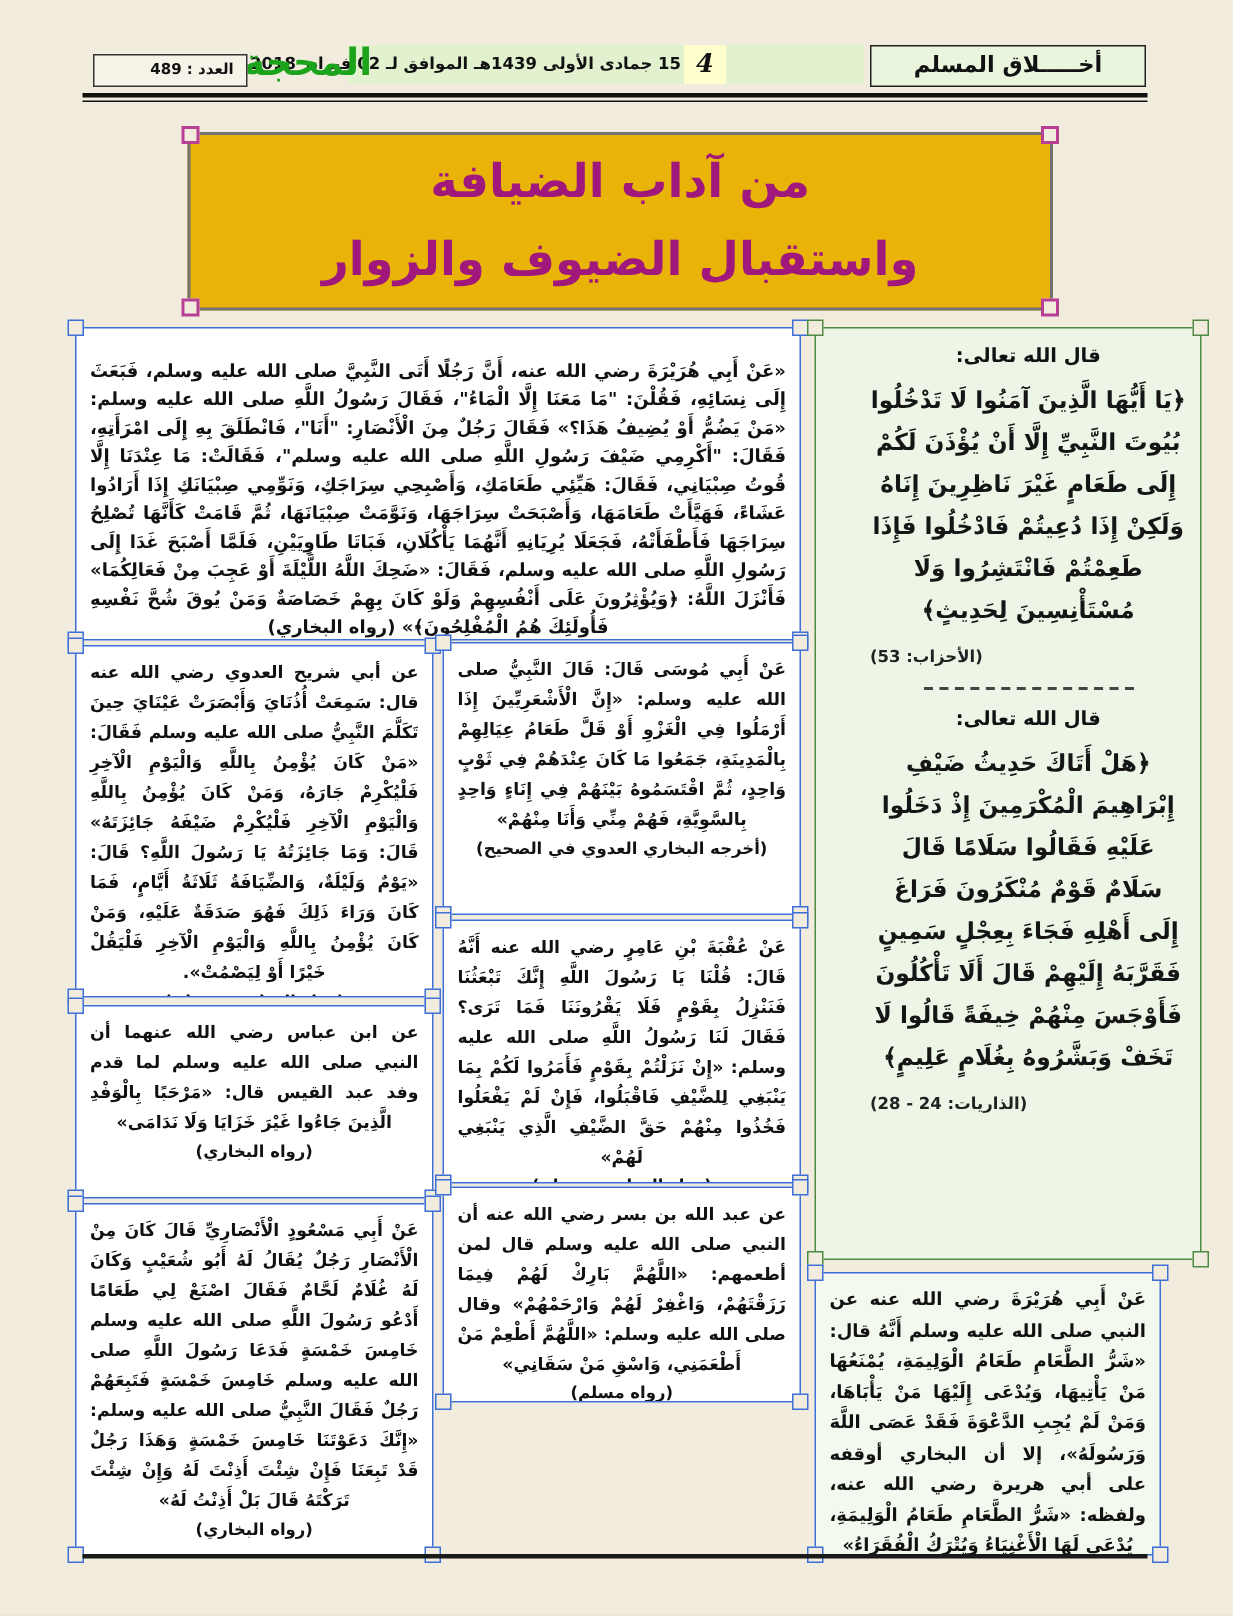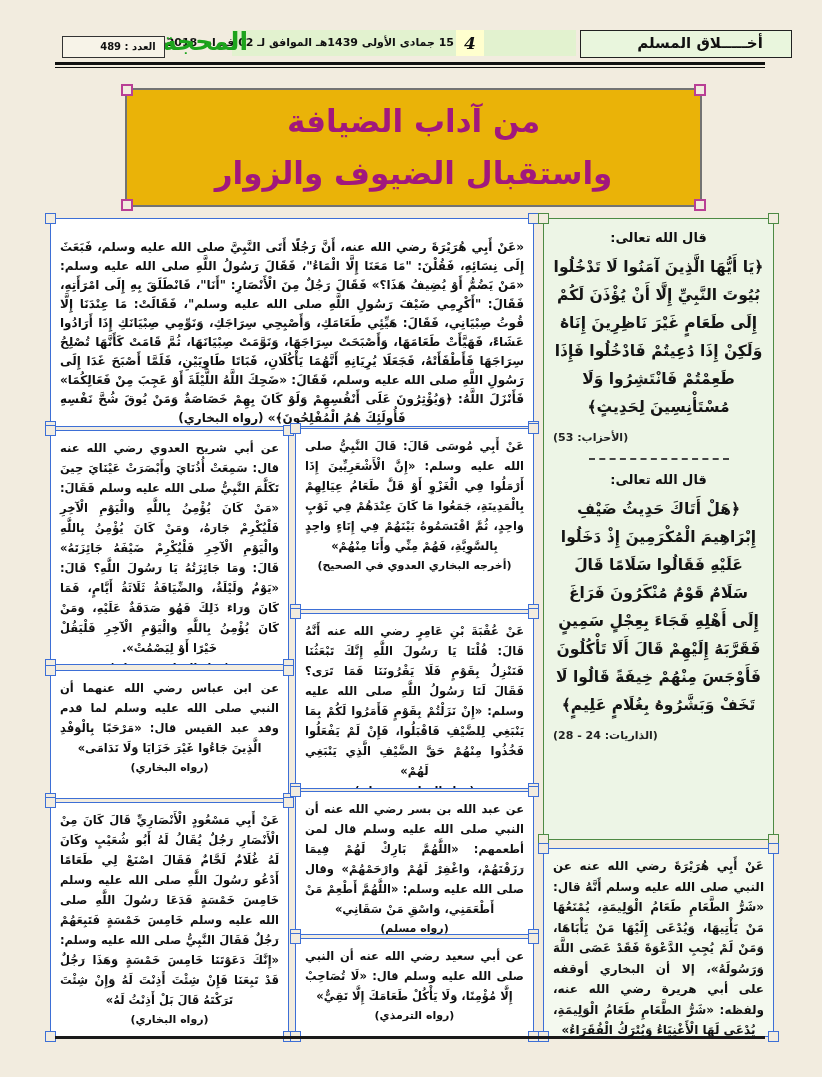--- a/index.html
+++ b/index.html
@@ -1,21 +1,21 @@
 <!DOCTYPE html>
 <html lang="ar" dir="rtl"><head>
 <meta charset="utf-8">
 <style>
   html,body{margin:0;padding:0;}
   body{background:#d9d4c8;font-family:"DejaVu Sans",sans-serif;}
   .page{position:relative;width:822px;height:1077px;margin:0 auto;background:#f2ecdf;overflow:hidden;direction:rtl;}
 
   
   .masthead{position:absolute;left:580px;top:30px;width:182px;height:26px;background:#e9f6dd;border:1px solid #222;
-            font-weight:bold;font-size:15px;line-height:25px;text-align:center;color:#111;padding-left:28px;}
+            font-weight:bold;font-size:15px;line-height:25px;text-align:center;color:#111;}
   .band{position:absolute;left:232px;top:30px;width:344px;height:26px;background:#e2f2cf;}
   .band .date{position:absolute;left:0;top:0;width:222px;height:26px;font-size:11px;font-weight:bold;
               line-height:26px;text-align:center;color:#111;white-space:nowrap;}
   .band .pnum{position:absolute;left:224px;top:0;width:28px;height:26px;background:#ffffce;
               font-family:"DejaVu Serif",serif;font-style:italic;font-weight:bold;font-size:17px;
               line-height:26px;text-align:center;color:#111;}
   .logo{position:absolute;left:166px;top:26px;width:82px;height:32px;color:#1ca41c;font-weight:bold;
         font-size:25px;line-height:32px;text-align:center;}
   .issue{position:absolute;left:62px;top:36px;width:72px;height:20px;border:1px solid #333;background:#f7f3e8;
          font-size:10px;font-weight:bold;line-height:19px;text-align:center;color:#111;padding-left:29px;}
@@ -36,21 +36,21 @@
   .tline.first{padding-top:5px;}
 
   
   .obox{position:absolute;background:#fff;border:1.5px solid var(--bc);}
   .obox::before,.obox::after,.obox .inner::before,.obox .inner::after{
         content:"";position:absolute;width:9px;height:9px;background:#f2ecdf;border:1.5px solid var(--bc);}
   .obox::before{top:-6px;right:-6px}.obox::after{top:-6px;left:-6px}
   .obox .inner::before{bottom:-6px;right:-6px}.obox .inner::after{bottom:-6px;left:-6px}
   .inner{height:100%;box-sizing:border-box;padding:7px 9px;overflow:hidden;}
   .blue{--bc:#3d6fd6;}
-  .green{--bc:#4e8a44;background:#edf5e6;}
+  .green{--bc:#4e8a44;background:#edf5e6;padding-left:27px;}
 
   .htext{margin:0;font-size:11.5px;font-weight:bold;color:#111;line-height:20px;
          text-align:justify;text-align-last:center;}
   .wide .htext{font-size:12px;line-height:19px;margin-top:12px;}
   .hsrc{margin-top:3px;font-size:11px;font-weight:bold;text-align:center;color:#111;}
   .srcinline{white-space:nowrap;}
 
   
   .qhead{font-size:13px;font-weight:bold;text-align:center;color:#111;margin:4px 0 8px 0;}
   .qverse{font-size:15.5px;font-weight:bold;color:#151515;text-align:center;line-height:28px;margin:0;}
@@ -122,26 +122,20 @@
     </div>
   </div>
 
   <div class="obox blue" style="left:295px;top:791px;width:237px;height:142px;">
     <div class="inner">
       <p class="htext">عن عبد الله بن بسر رضي الله عنه أن النبي صلى الله عليه وسلم قال لمن أطعمهم: «اللَّهُمَّ بَارِكْ لَهُمْ فِيمَا رَزَقْتَهُمْ، وَاغْفِرْ لَهُمْ وَارْحَمْهُمْ» وقال صلى الله عليه وسلم: «اللَّهُمَّ أَطْعِمْ مَنْ أَطْعَمَنِي، وَاسْقِ مَنْ سَقَانِي»</p>
       <div class="hsrc">(رواه مسلم)</div>
     </div>
   </div>
 
-  <div class="obox blue" style="left:295px;top:938px;width:237px;height:97px;">
-    <div class="inner">
-      <p class="htext">عن أبي سعيد رضي الله عنه أن النبي صلى الله عليه وسلم قال: «لَا تُصَاحِبْ إِلَّا مُؤْمِنًا، وَلَا يَأْكُلْ طَعَامَكَ إِلَّا تَقِيٌّ»</p>
-      <div class="hsrc">(رواه الترمذي)</div>
-    </div>
-  </div>
 
   <div class="obox green" style="left:543px;top:218px;width:229px;height:620px;">
     <div class="inner">
       <div class="qhead">قال الله تعالى:</div>
       <p class="qverse">﴿يَا أَيُّهَا الَّذِينَ آمَنُوا لَا تَدْخُلُوا بُيُوتَ النَّبِيِّ إِلَّا أَنْ يُؤْذَنَ لَكُمْ إِلَى طَعَامٍ غَيْرَ نَاظِرِينَ إِنَاهُ وَلَكِنْ إِذَا دُعِيتُمْ فَادْخُلُوا فَإِذَا طَعِمْتُمْ فَانْتَشِرُوا وَلَا مُسْتَأْنِسِينَ لِحَدِيثٍ﴾</p>
       <div class="qref">(الأحزاب: 53)</div>
       <div class="qsep"></div>
       <div class="qhead">قال الله تعالى:</div>
       <p class="qverse">﴿هَلْ أَتَاكَ حَدِيثُ ضَيْفِ إِبْرَاهِيمَ الْمُكْرَمِينَ إِذْ دَخَلُوا عَلَيْهِ فَقَالُوا سَلَامًا قَالَ سَلَامٌ قَوْمٌ مُنْكَرُونَ فَرَاغَ إِلَى أَهْلِهِ فَجَاءَ بِعِجْلٍ سَمِينٍ فَقَرَّبَهُ إِلَيْهِمْ قَالَ أَلَا تَأْكُلُونَ فَأَوْجَسَ مِنْهُمْ خِيفَةً قَالُوا لَا تَخَفْ وَبَشَّرُوهُ بِغُلَامٍ عَلِيمٍ﴾</p>
       <div class="qref">(الذاريات: 24 - 28)</div>

